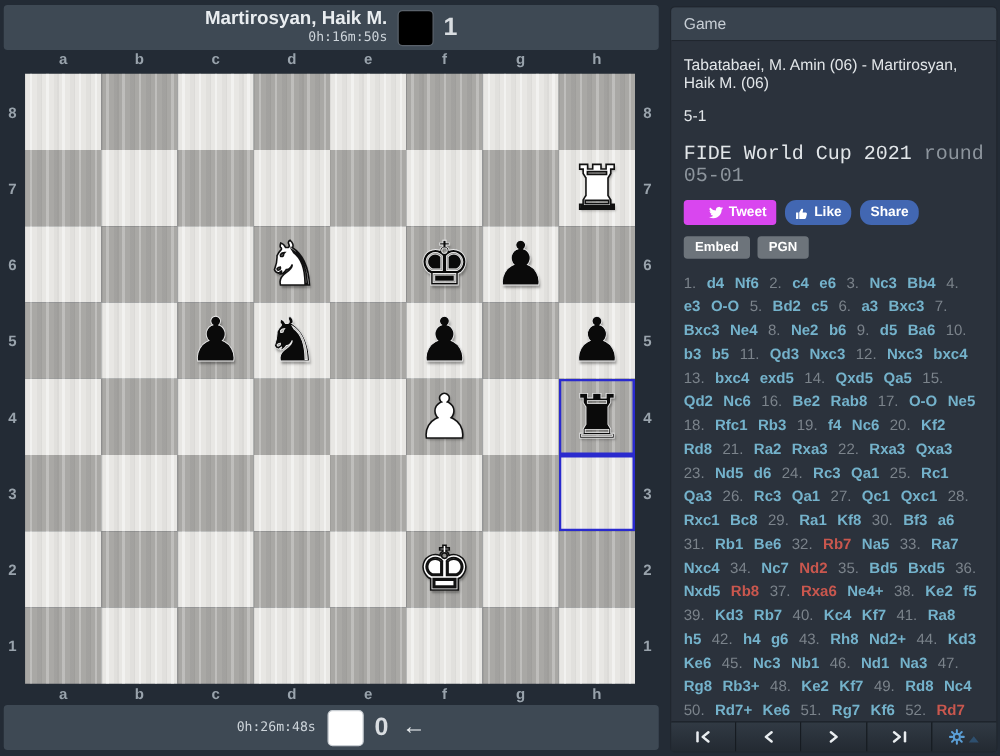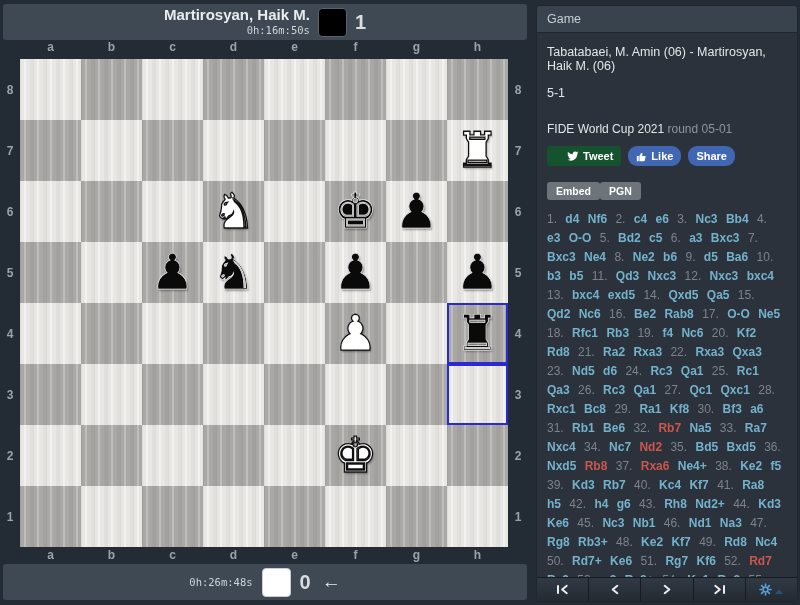--- a/index.html
+++ b/index.html
@@ -46,29 +46,29 @@
   
   .right{position:absolute;left:530px;top:0;width:270px;height:565px;}
   .panel{position:absolute;left:6px;top:5px;width:260px;height:595px;
          border:1px solid #20262e;border-radius:4px;background:#2b323c;display:flex;flex-direction:column;}
   .panel-head{height:26px;background:#39434e;border-bottom:1px solid #20262e;
       border-radius:3px 3px 0 0;display:flex;align-items:center;padding:0 10px;
       font-size:12.5px;color:#c6cdd4;}
   .panel-body{flex:1;padding:12px 8px 6px 10px;overflow:hidden;}
   .matchup{font-size:12.5px;color:#e2e6e9;}
   .result-line{font-size:12.5px;color:#e2e6e9;margin-top:13px;}
-  .event-line{font-size:12px;margin-top:22px;}
+  .event-line{font-size:16px;margin-top:14px;font-family:Liberation Mono, monospace;}
   .event-name{color:#e2e6e9;}
   .event-round{color:#8d959d;}
   .social-row{display:flex;gap:7px;margin-top:10px;align-items:center;}
   .btn-social{display:inline-flex;align-items:center;gap:4px;height:20px;padding:0 8px;
       border-radius:3px;color:#fff;font-size:11px;font-weight:bold;cursor:pointer;}
-  .btn-tweet{background:#14532d;padding-left:20px;}
+  .btn-tweet{background:#d946ef;padding-left:20px;}
   .btn-like,.btn-share{background:#4267b2;border-radius:9px;}
-  .embed-row{display:flex;margin-top:16px;}
+  .embed-row{display:flex;gap:6px;margin-top:9px;}
   .btn-gray{background:#6d747b;color:#fff;font-size:10.5px;font-weight:bold;
       padding:3px 9px;border-radius:3px;cursor:pointer;}
   .moves{margin-top:10px;font-size:12px;line-height:19px;font-weight:bold;word-spacing:1px;}
   .tk{margin-right:4px;white-space:nowrap;}
   .tk.n{color:#7b838b;font-weight:normal;}
   .tk.m{color:#74b2cb;cursor:pointer;}
   .tk.r{color:#c9574e;cursor:pointer;}
 
   .nav{height:23px;border-top:1px solid #161b21;display:flex;background:#1d242b;border-radius:0 0 3px 3px;}
   .nav-btn{flex:1;display:flex;align-items:center;justify-content:center;

